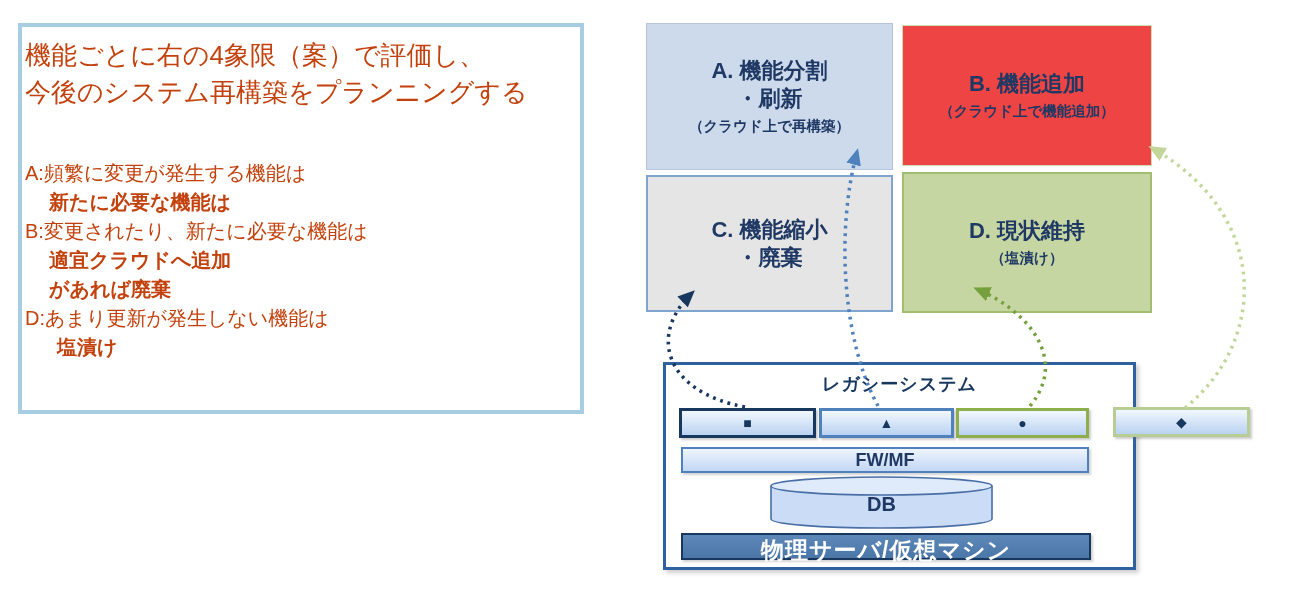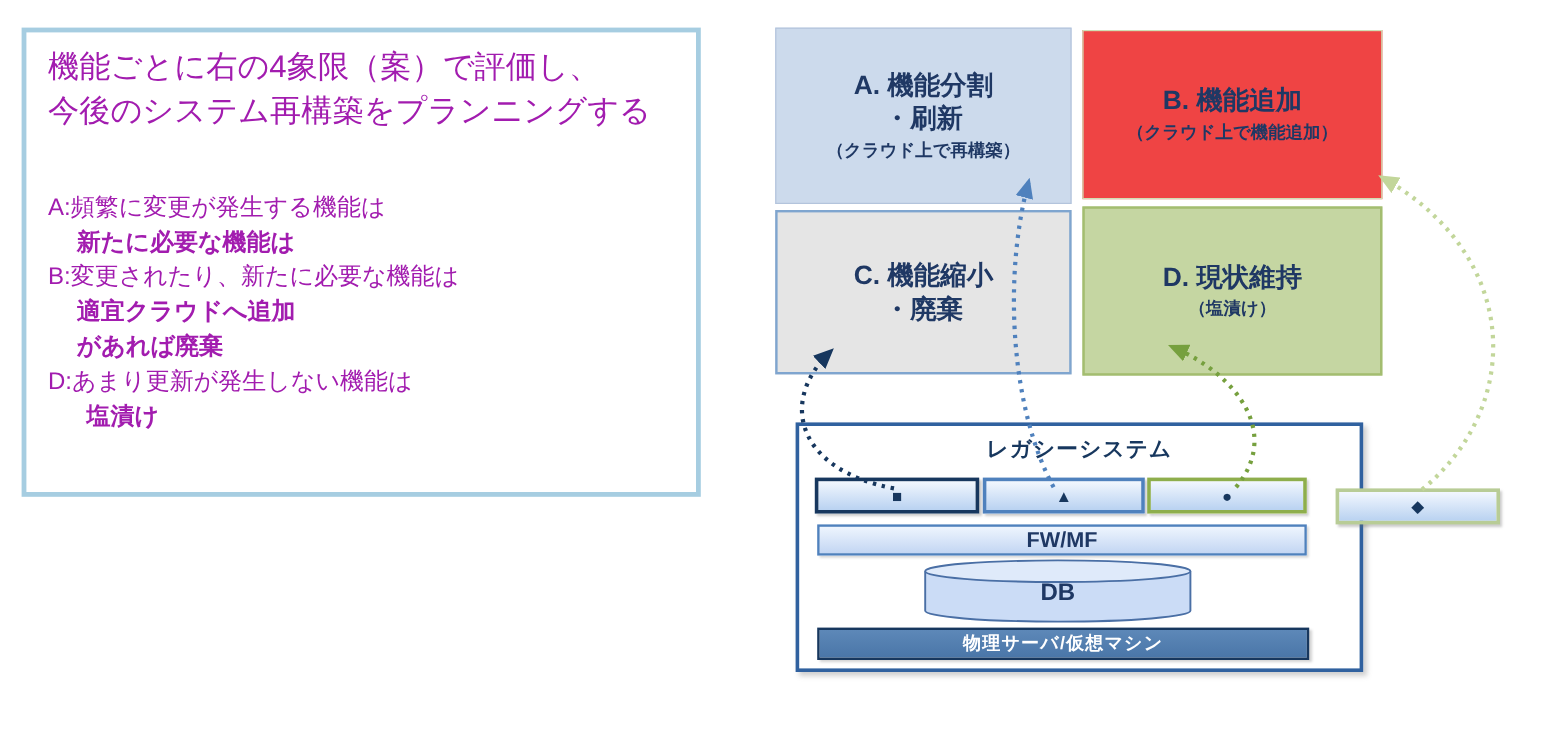--- a/index.html
+++ b/index.html
@@ -3,21 +3,21 @@
 <meta charset="utf-8">
 <style>
   html,body{margin:0;padding:0;background:#ffffff;}
   body{font-family:"Liberation Sans","DejaVu Sans",sans-serif;}
   .canvas{position:relative;width:1293px;height:610px;background:#ffffff;overflow:hidden;}
 
   
   .left-panel{
     position:absolute;left:18px;top:23px;width:566px;height:391px;
     box-sizing:border-box;border:4px solid #a6cde1;background:#ffffff;
-    padding:10px 18px;color:#a21caf;
+    padding:10px 3px;color:#c2410c;
   }
   .lp-heading{font-size:26px;line-height:37px;margin-bottom:48px;letter-spacing:0px;}
   .lp-item{font-size:20px;line-height:29px;}
   .lp-item .l2{font-weight:bold;padding-left:24px;}
   .lp-item .l2.more{padding-left:32px;}
   .bold{font-weight:bold;}
 
   
   .quad{
     position:absolute;box-sizing:border-box;display:flex;flex-direction:column;
@@ -25,21 +25,21 @@
   }
   .quad .q-title{font-size:22px;font-weight:bold;line-height:28px;}
   .quad .q-sub{font-size:14.5px;font-weight:bold;line-height:20px;margin-top:3px;text-align:right;}
   .quad-a{left:646px;top:23px;width:247px;height:147px;background:#ccdaec;border:1px solid #b3c4dc;}
   .quad-b{left:902px;top:25px;width:250px;height:141px;background:#ef4444;border:1px solid #cfdfb4;}
   .quad-c{left:646px;top:175px;width:247px;height:137px;background:#e5e5e5;border:2px solid #7fa5cf;}
   .quad-d{left:902px;top:172px;width:250px;height:141px;background:#c5d6a2;border:2px solid #a3bd70;}
 
   
   .legacy-box{
-    position:absolute;left:663px;top:352px;width:473px;height:208px;
+    position:absolute;left:663px;top:362px;width:473px;height:208px;
     box-sizing:border-box;border:3px solid #30619f;background:#ffffff;
     box-shadow:3px 3px 4px rgba(120,120,120,.35);
   }
   .legacy-title{
     position:absolute;left:0;top:7px;width:100%;text-align:center;
     color:#17375e;font-size:18px;font-weight:bold;letter-spacing:1px;
   }
   .module{
     position:absolute;box-sizing:border-box;height:30px;
     background:linear-gradient(#f2f7fe,#b9d2f1);
@@ -59,22 +59,22 @@
     box-shadow:2px 2px 2px rgba(110,110,110,.3);
   }
   .db-wrap{position:absolute;left:103px;top:110px;width:225px;height:58px;}
   .db-label{
     position:absolute;left:0;top:18px;width:100%;text-align:center;
     color:#1f3864;font-size:20px;font-weight:bold;
   }
   .server-bar{
     position:absolute;left:15px;top:168px;width:410px;height:27px;box-sizing:border-box;
     border:2px solid #17375e;background:linear-gradient(#5d88b8,#4a76a8);
-    display:flex;align-items:center;justify-content:center;
-    color:#ffffff;font-size:15px;font-weight:bold;letter-spacing:1px;
+    display:flex;justify-content:center;
+    color:#ffffff;font-size:23px;font-weight:bold;letter-spacing:1px;
     box-shadow:2px 2px 2px rgba(110,110,110,.3);
   }
 
   
   .arrows{position:absolute;left:0;top:0;width:1293px;height:610px;pointer-events:none;}
 </style>
 </head>
 <body>
 
 <div class="canvas">

